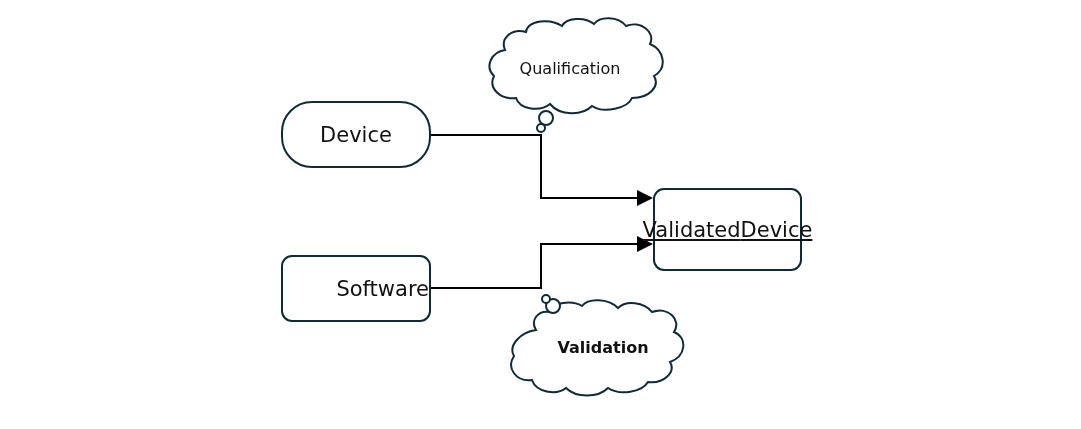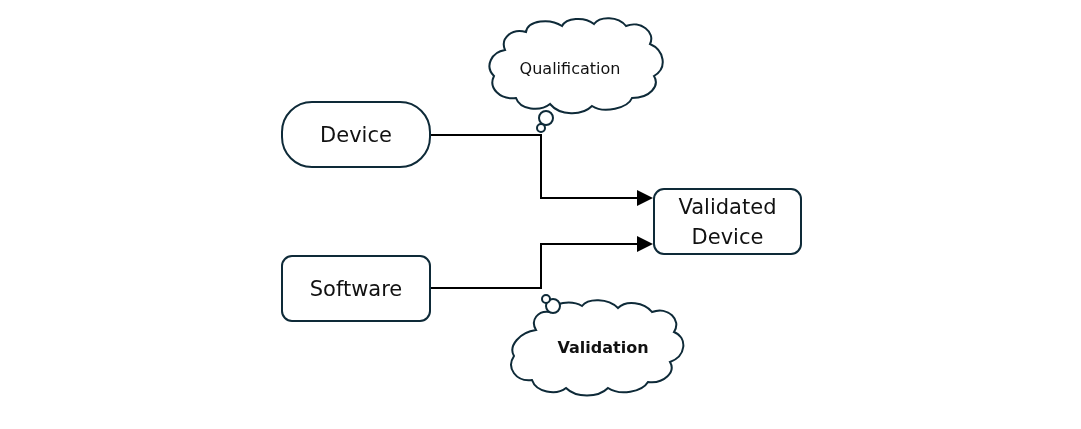--- a/index.html
+++ b/index.html
@@ -60,23 +60,23 @@
              C538,310 530,320 536,330 Z"></path>
     <circle cx="553" cy="306" r="7"></circle>
     <circle cx="546" cy="299" r="4"></circle>
   </g>
 </svg>
 
 <div class="box" style="left:281px; top:101px; width:150px; height:67px;border-radius:31px;">
   <span>Device</span>
 </div>
 
-<div class="box" style="left:281px; top:255px; width:150px; height:67px;">
+<div class="box" style="left:281px; top:255px; width:150px; height:67px;justify-content:flex-end;">
   <span>Software</span>
 </div>
 
-<div class="box" style="left:653px; top:188px; width:149px; height:67px; flex-direction:column;">
+<div class="box" style="left:653px; top:188px; width:149px; height:83px; flex-direction:row;text-decoration:underline;">
   <span>Validated</span>
   <span>Device</span>
 </div>
 
 <div class="cloud-label" style="left:570px; top:68px;">Qualification</div>
 <div class="cloud-label" style="left:603px; top:347px;font-weight:bold;">Validation</div>
 
 </body></html>

